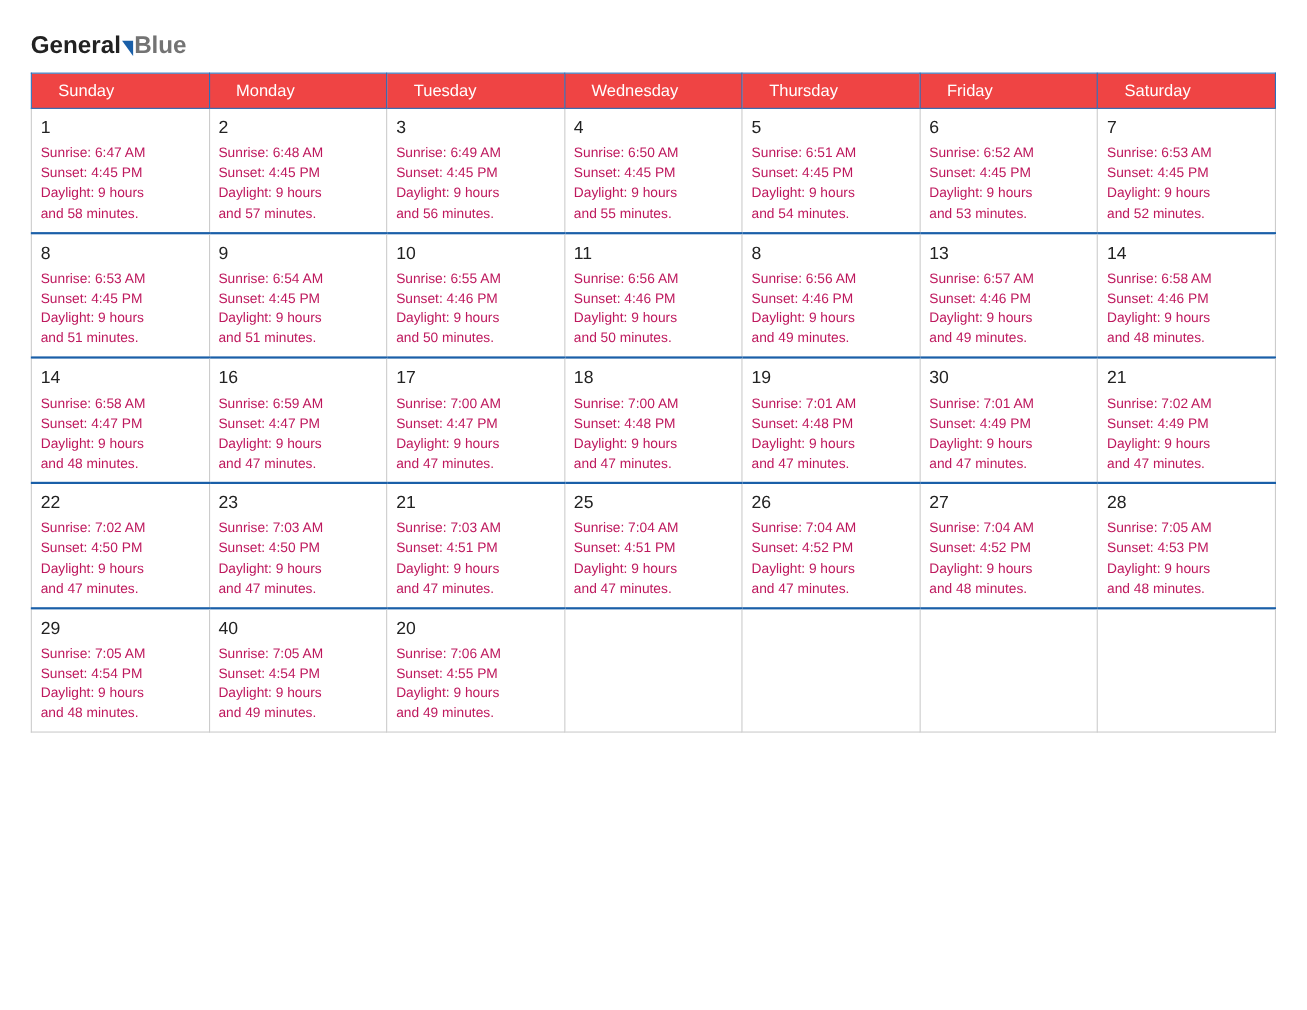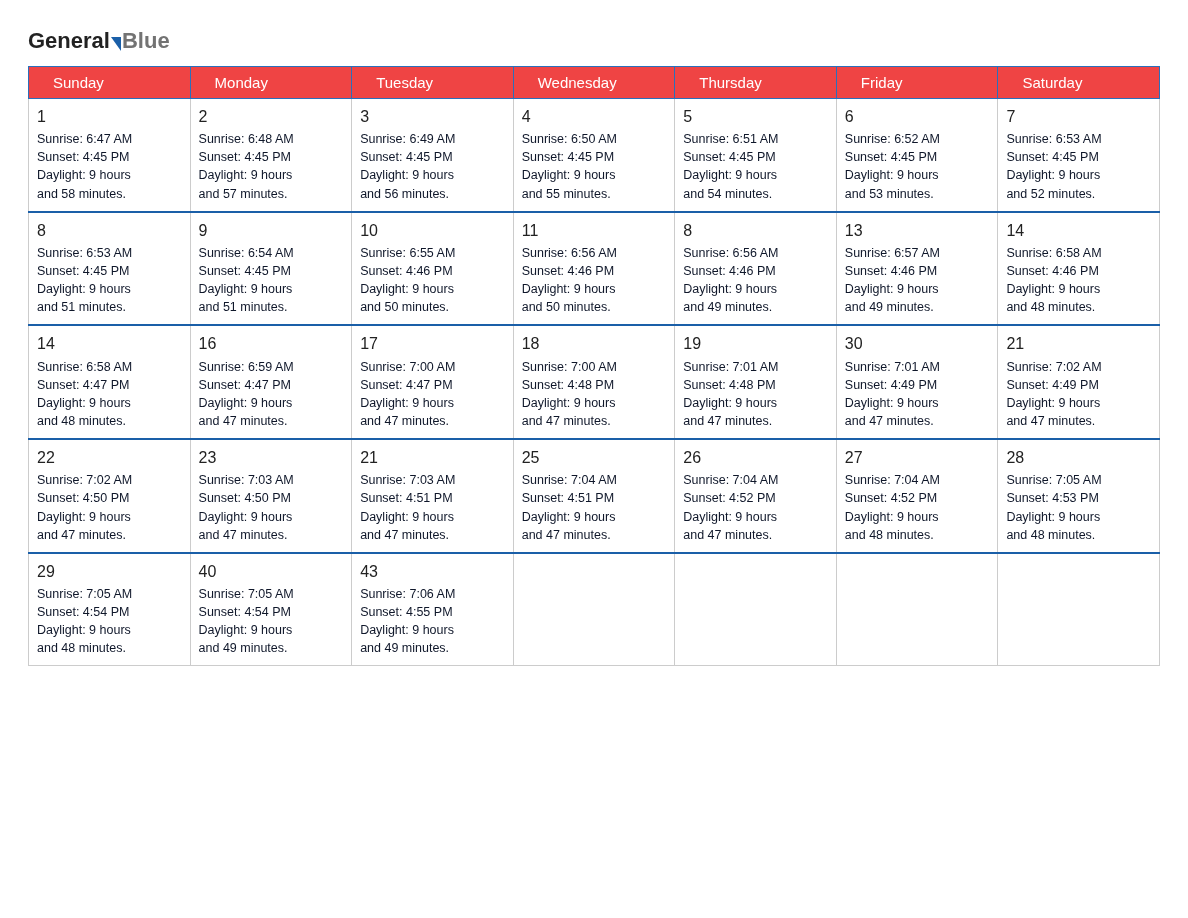--- a/index.html
+++ b/index.html
@@ -87,21 +87,21 @@
       border-top: 2px solid #1a5fa8;
     }
     .day-num {
       font-size: 16px;
       font-weight: normal;
       display: block;
       margin-bottom: 2px;
     }
     .day-info {
       font-size: 12.5px;
-      color: #0f172a;
+      color: #be185d;
     }
     .empty-cell {
       background: #fff;
     }
   </style>
 </head>
 <body>
 
 <div class="header-row">
   <div class="logo">
@@ -255,21 +255,21 @@
       <tr>
         <td>
           <span class="day-num">29</span>
           <div class="day-info">Sunrise: 7:05 AM<br>Sunset: 4:54 PM<br>Daylight: 9 hours<br>and 48 minutes.</div>
         </td>
         <td>
           <span class="day-num">40</span>
           <div class="day-info">Sunrise: 7:05 AM<br>Sunset: 4:54 PM<br>Daylight: 9 hours<br>and 49 minutes.</div>
         </td>
         <td>
-          <span class="day-num">43</span>
+          <span class="day-num">20</span>
           <div class="day-info">Sunrise: 7:06 AM<br>Sunset: 4:55 PM<br>Daylight: 9 hours<br>and 49 minutes.</div>
         </td>
         <td class="empty-cell"></td>
         <td class="empty-cell"></td>
         <td class="empty-cell"></td>
         <td class="empty-cell"></td>
       </tr>
     </tbody>
 </table>
 

